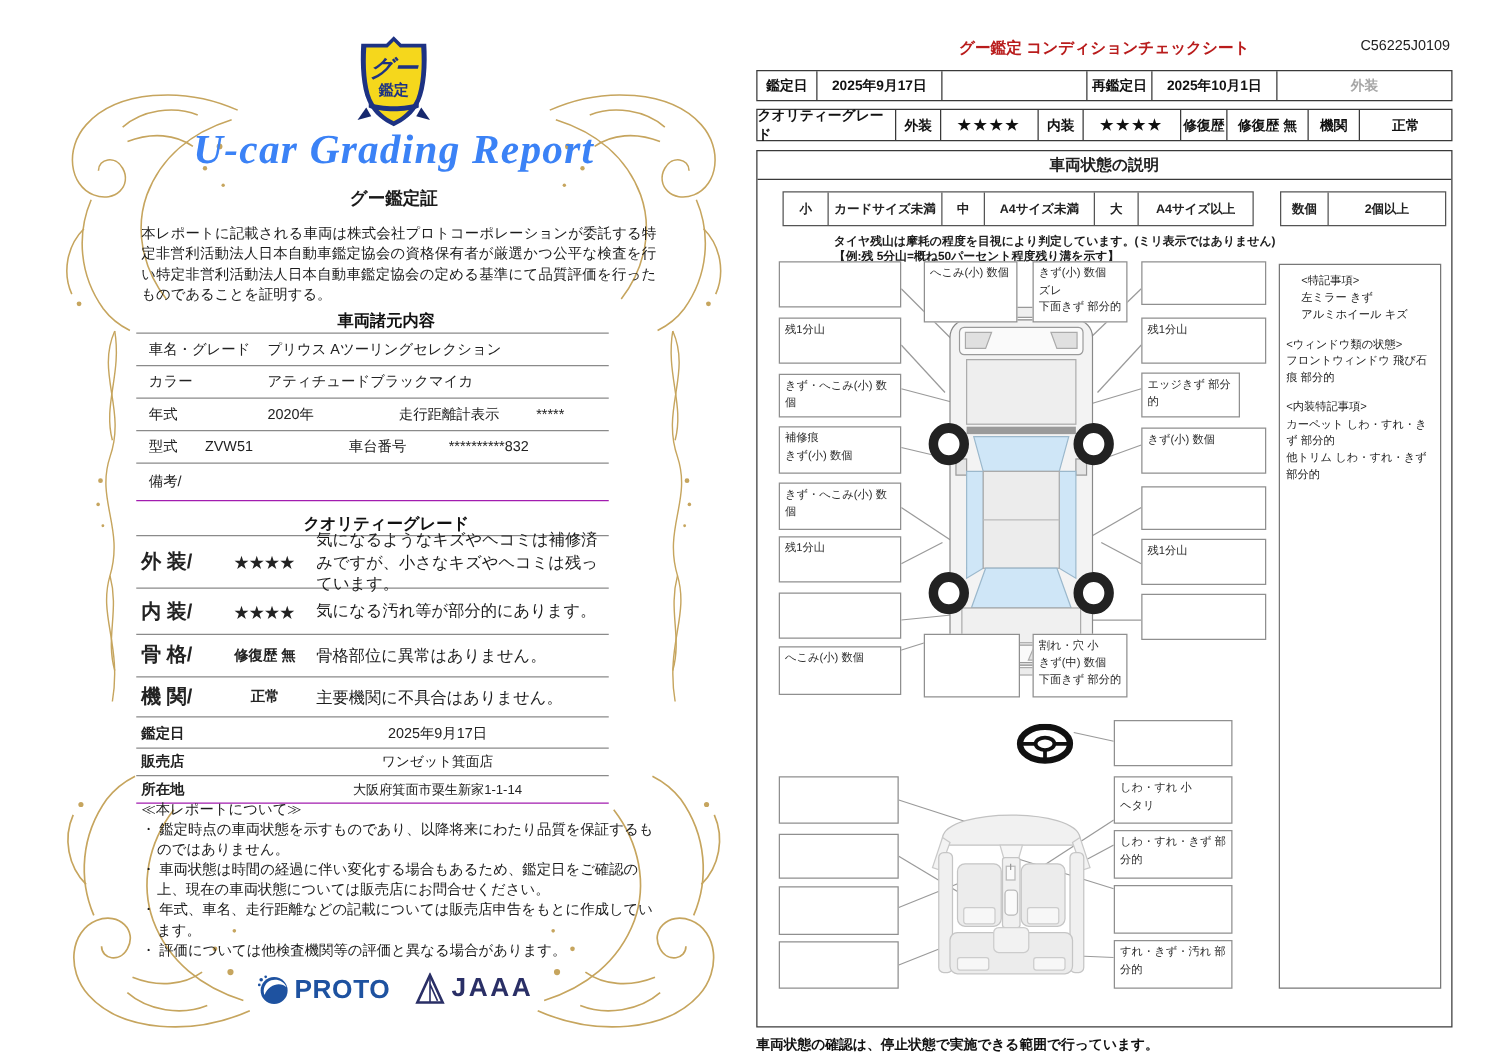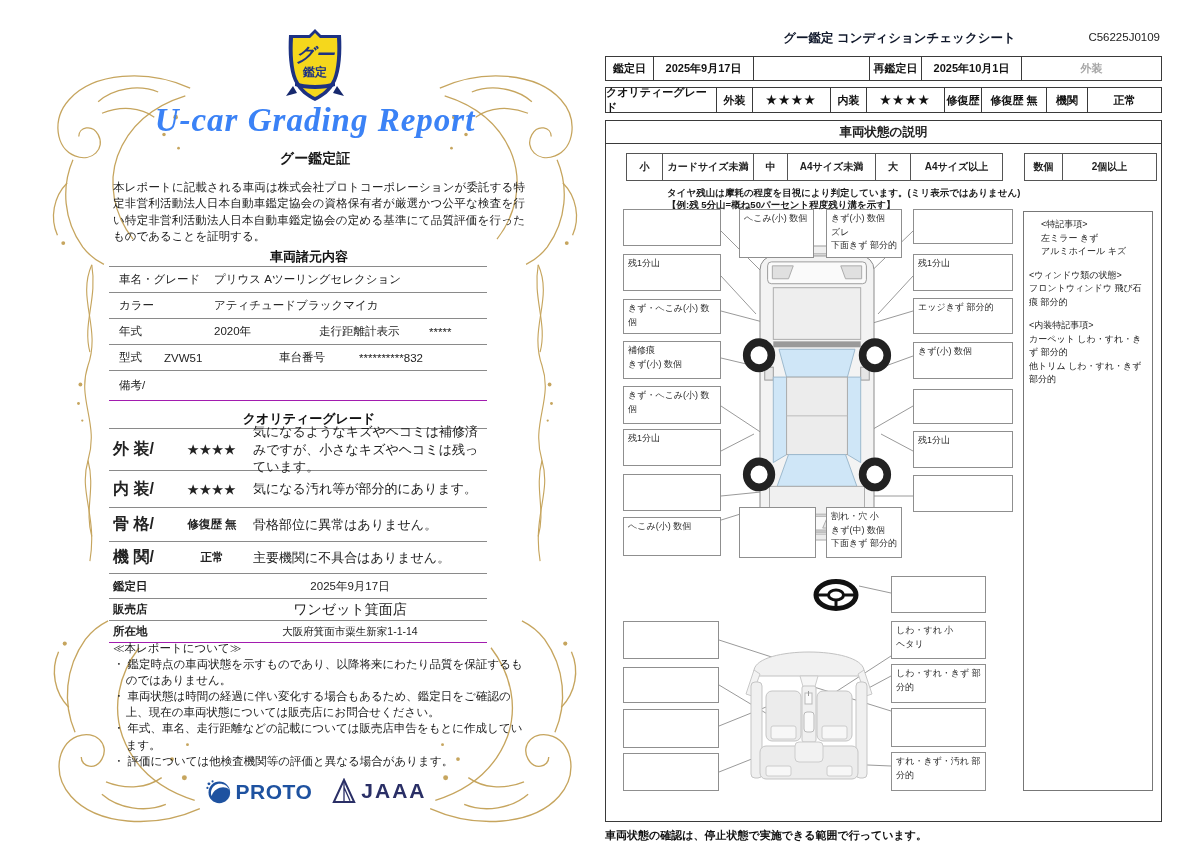--- a/index.html
+++ b/index.html
@@ -26,21 +26,21 @@
   .m-val{flex:1;text-align:center;font-size:11.5px;}
   .about{position:absolute;left:78px;top:612px;width:416px;
     font-family:"Liberation Serif",serif;font-size:11.5px;line-height:1.4;color:#1a1a1a;}
   .about .itm{padding-left:1.1em;text-indent:-1.1em;}
   .logos{position:absolute;left:0;top:750px;width:100%;display:flex;justify-content:center;align-items:flex-start;gap:20px;}
   .logo{display:flex;align-items:center;gap:5px;}
   .proto-txt{font-size:21px;font-weight:800;color:#1e52a0;letter-spacing:.5px;}
   .jaaa-txt{font-size:21px;font-weight:800;color:#2a2f66;letter-spacing:2px;}
   
   .sheet{position:absolute;left:605px;top:30px;width:557px;height:815px;background:#fff;}
-  .sheet-title{position:absolute;left:16px;top:0;width:100%;text-align:center;font-size:12.5px;font-weight:bold;color:#0f172a;}
+  .sheet-title{position:absolute;left:0;top:0;width:100%;text-align:center;font-size:12.5px;font-weight:bold;color:#b91c1c;}
   .sheet-code{position:absolute;right:2px;top:1px;font-size:11.5px;color:#222;}
   .tbl{display:flex;border:1.2px solid #3a3a3a;box-sizing:border-box;background:#fff;}
   .cell{border-right:1px solid #3a3a3a;display:flex;align-items:center;justify-content:center;
     box-sizing:border-box;font-size:11px;font-weight:bold;color:#111;height:100%;}
   .cell:last-child{border-right:none;}
   .stars{letter-spacing:2px;font-size:12px;}
   .mainbox{position:absolute;left:0;top:90px;width:557px;height:702px;border:1.4px solid #3a3a3a;box-sizing:border-box;}
   .mb-head{position:absolute;left:0;top:0;width:100%;height:22px;border-bottom:1.2px solid #3a3a3a;
     display:flex;align-items:center;justify-content:center;font-size:12.5px;font-weight:bold;}
   .legend{position:absolute;display:flex;height:26px;border:1px solid #555;box-sizing:content-box;}
@@ -179,21 +179,21 @@
       <span class="g-lab">機 関/</span>
       <span class="g-val" style="font-size:11.5px;letter-spacing:0">正常</span>
       <span class="g-desc">主要機関に不具合はありません。</span>
     </div>
     <div class="grade-row" style="height:25px">
       <span class="m-lab">鑑定日</span>
       <span class="m-val">2025年9月17日</span>
     </div>
     <div class="grade-row" style="height:22px">
       <span class="m-lab">販売店</span>
-      <span class="m-val" style="font-size:14px">ワンゼット箕面店</span>
+      <span class="m-val" style="font-size:11px">ワンゼット箕面店</span>
     </div>
     <div class="grade-row" style="height:22px">
       <span class="m-lab">所在地</span>
       <span class="m-val" style="font-size:10.5px">大阪府箕面市粟生新家1-1-14</span>
     </div>
   </div>
 
   <div class="about">
     <div>≪本レポートについて≫</div>
     <div class="itm">・ 鑑定時点の車両状態を示すものであり、以降将来にわたり品質を保証するものではありません。</div>
@@ -338,21 +338,21 @@
 ズレ
 下面きず 部分的</div>
 
     <div class="cobox" style="left:133px;top:386px;width:77px;height:51px"></div>
     <div class="cobox" style="left:220px;top:386px;width:76px;height:51px">割れ・穴 小
 きず(中) 数個
 下面きず 部分的</div>
 
     <div class="cobox" style="left:307px;top:88px;width:100px;height:35px"></div>
     <div class="cobox" style="left:307px;top:133px;width:100px;height:37px">残1分山</div>
-    <div class="cobox" style="left:307px;top:177px;width:100px;height:36px">エッジきず 部分的</div>
+    <div class="cobox" style="left:307px;top:177px;width:79px;height:36px">エッジきず 部分的</div>
     <div class="cobox" style="left:307px;top:221px;width:100px;height:37px">きず(小) 数個</div>
     <div class="cobox" style="left:307px;top:268px;width:100px;height:35px"></div>
     <div class="cobox" style="left:307px;top:310px;width:100px;height:37px">残1分山</div>
     <div class="cobox" style="left:307px;top:354px;width:100px;height:37px"></div>
 
     <div class="notes">
       <div class="nt">
         <div>&lt;特記事項&gt;</div>
         <div class="nl">左ミラー きず
 アルミホイール キズ</div>

